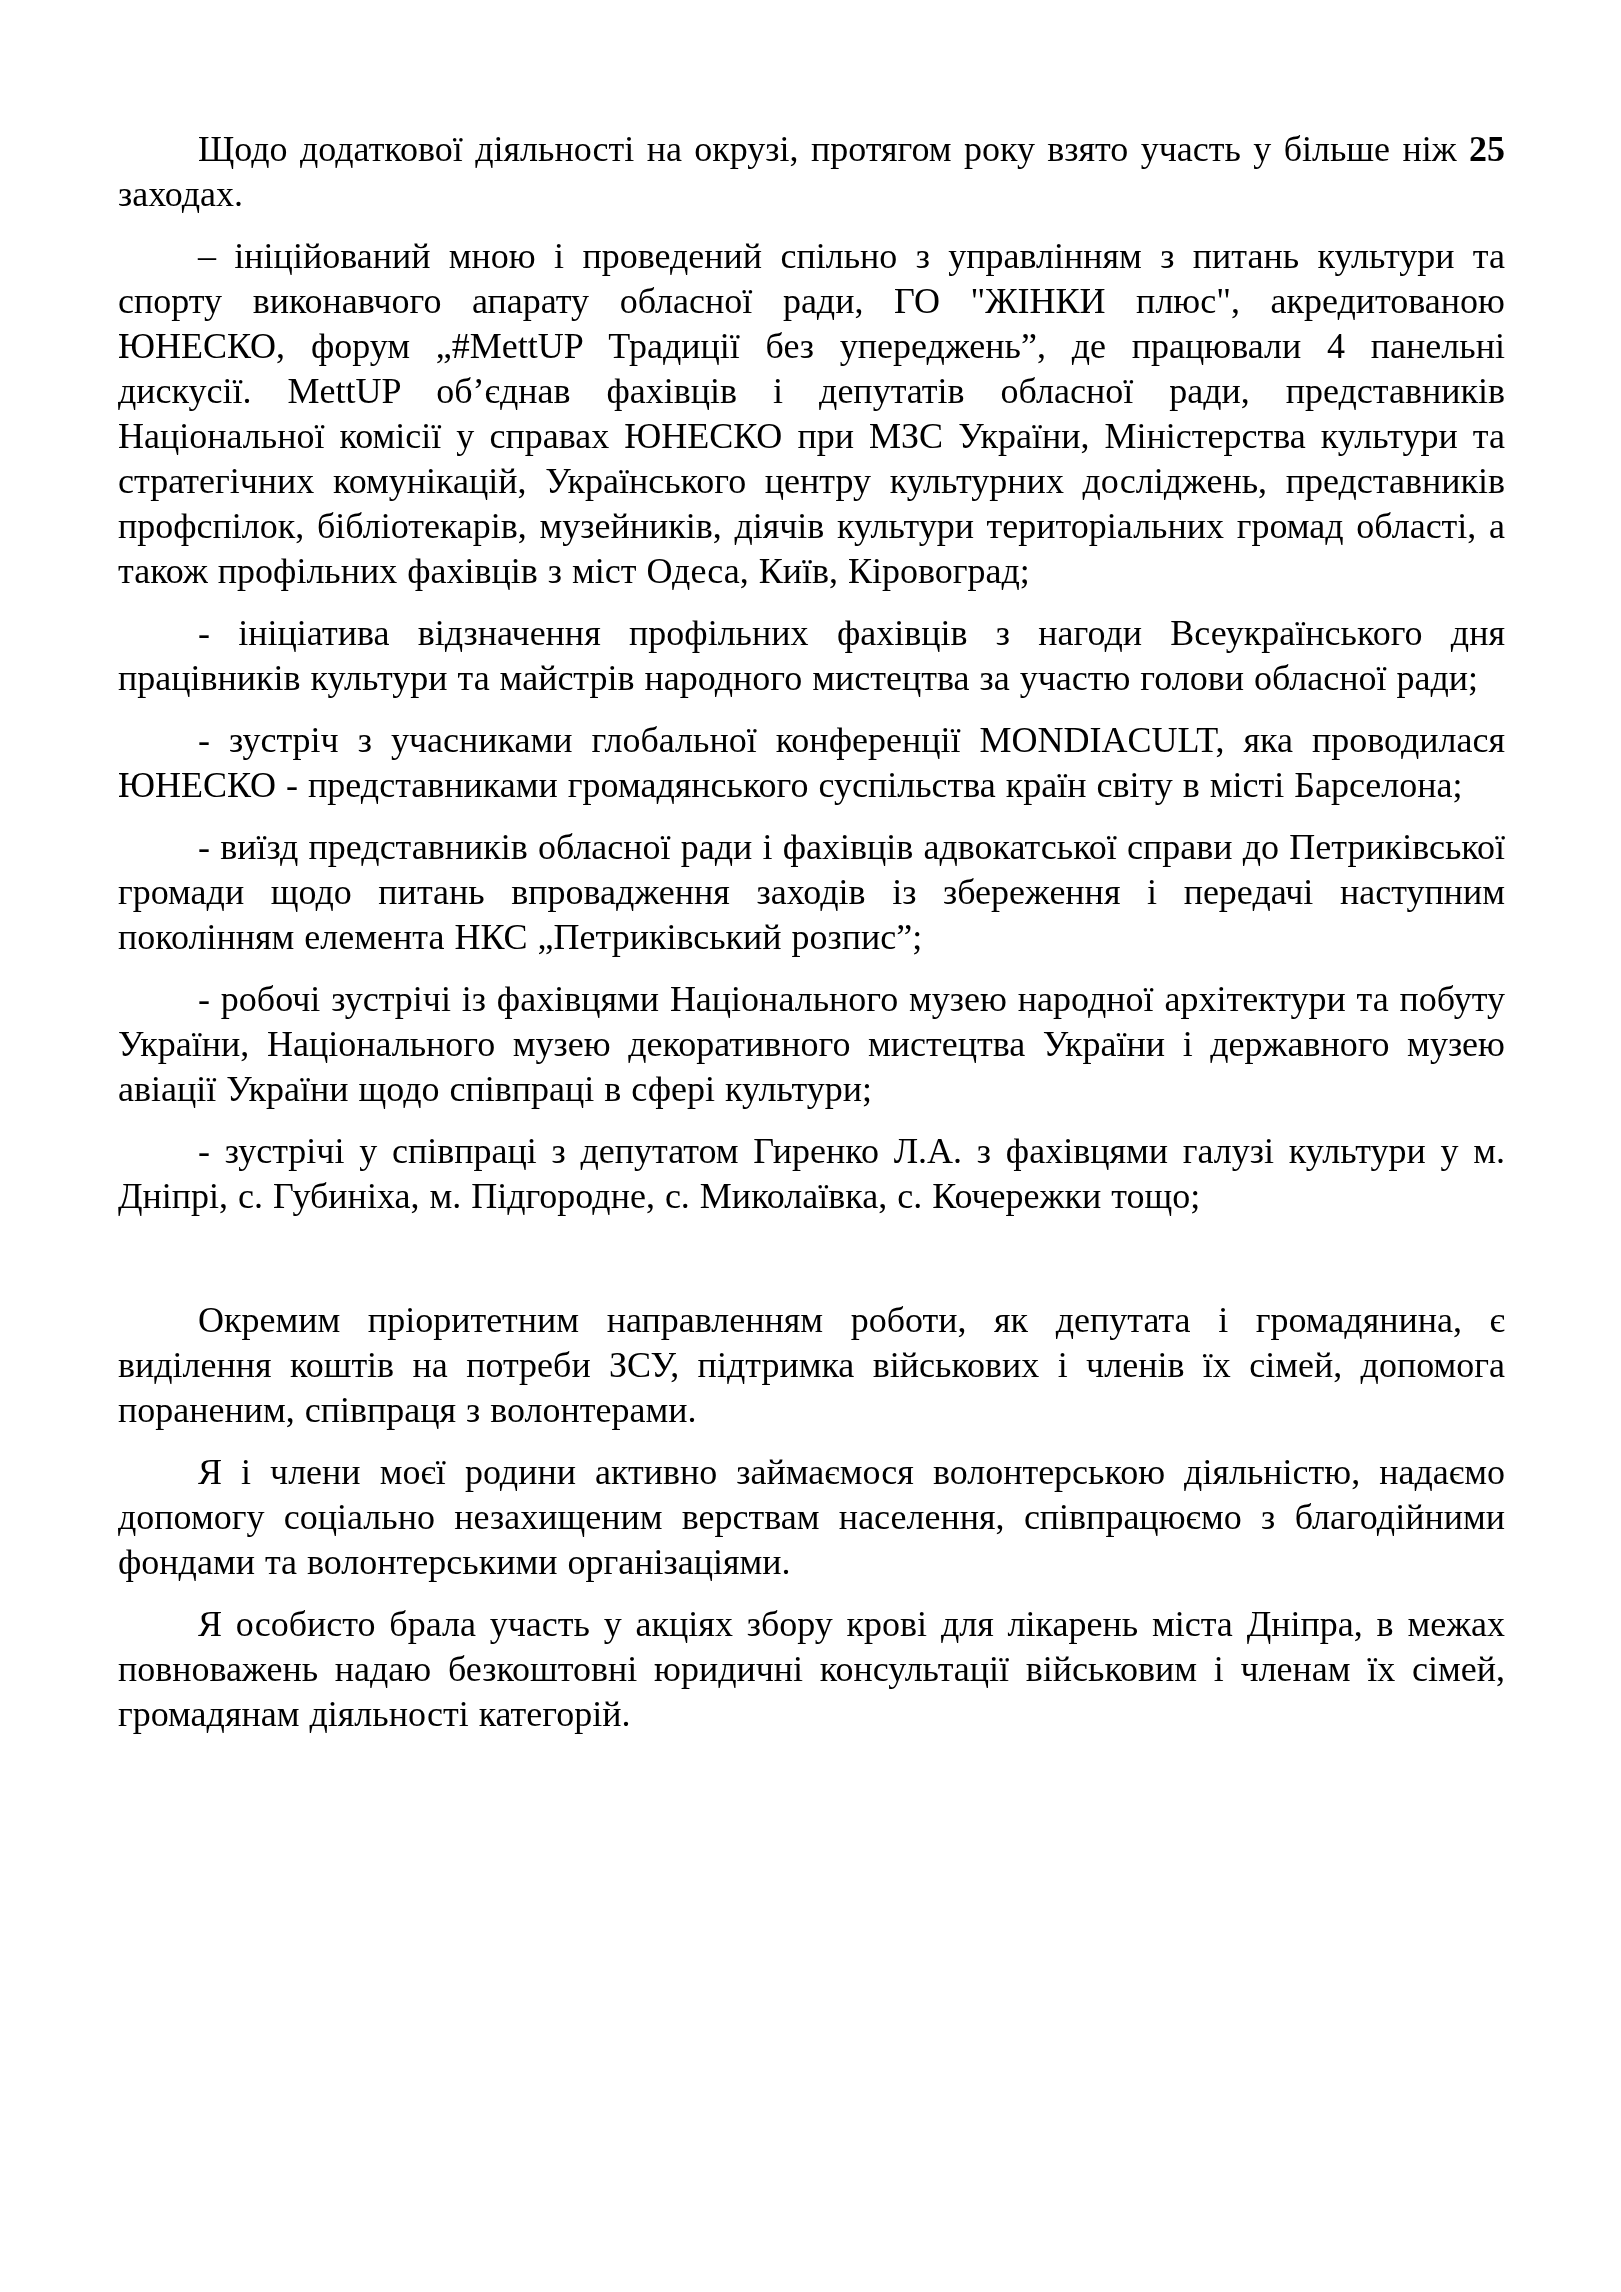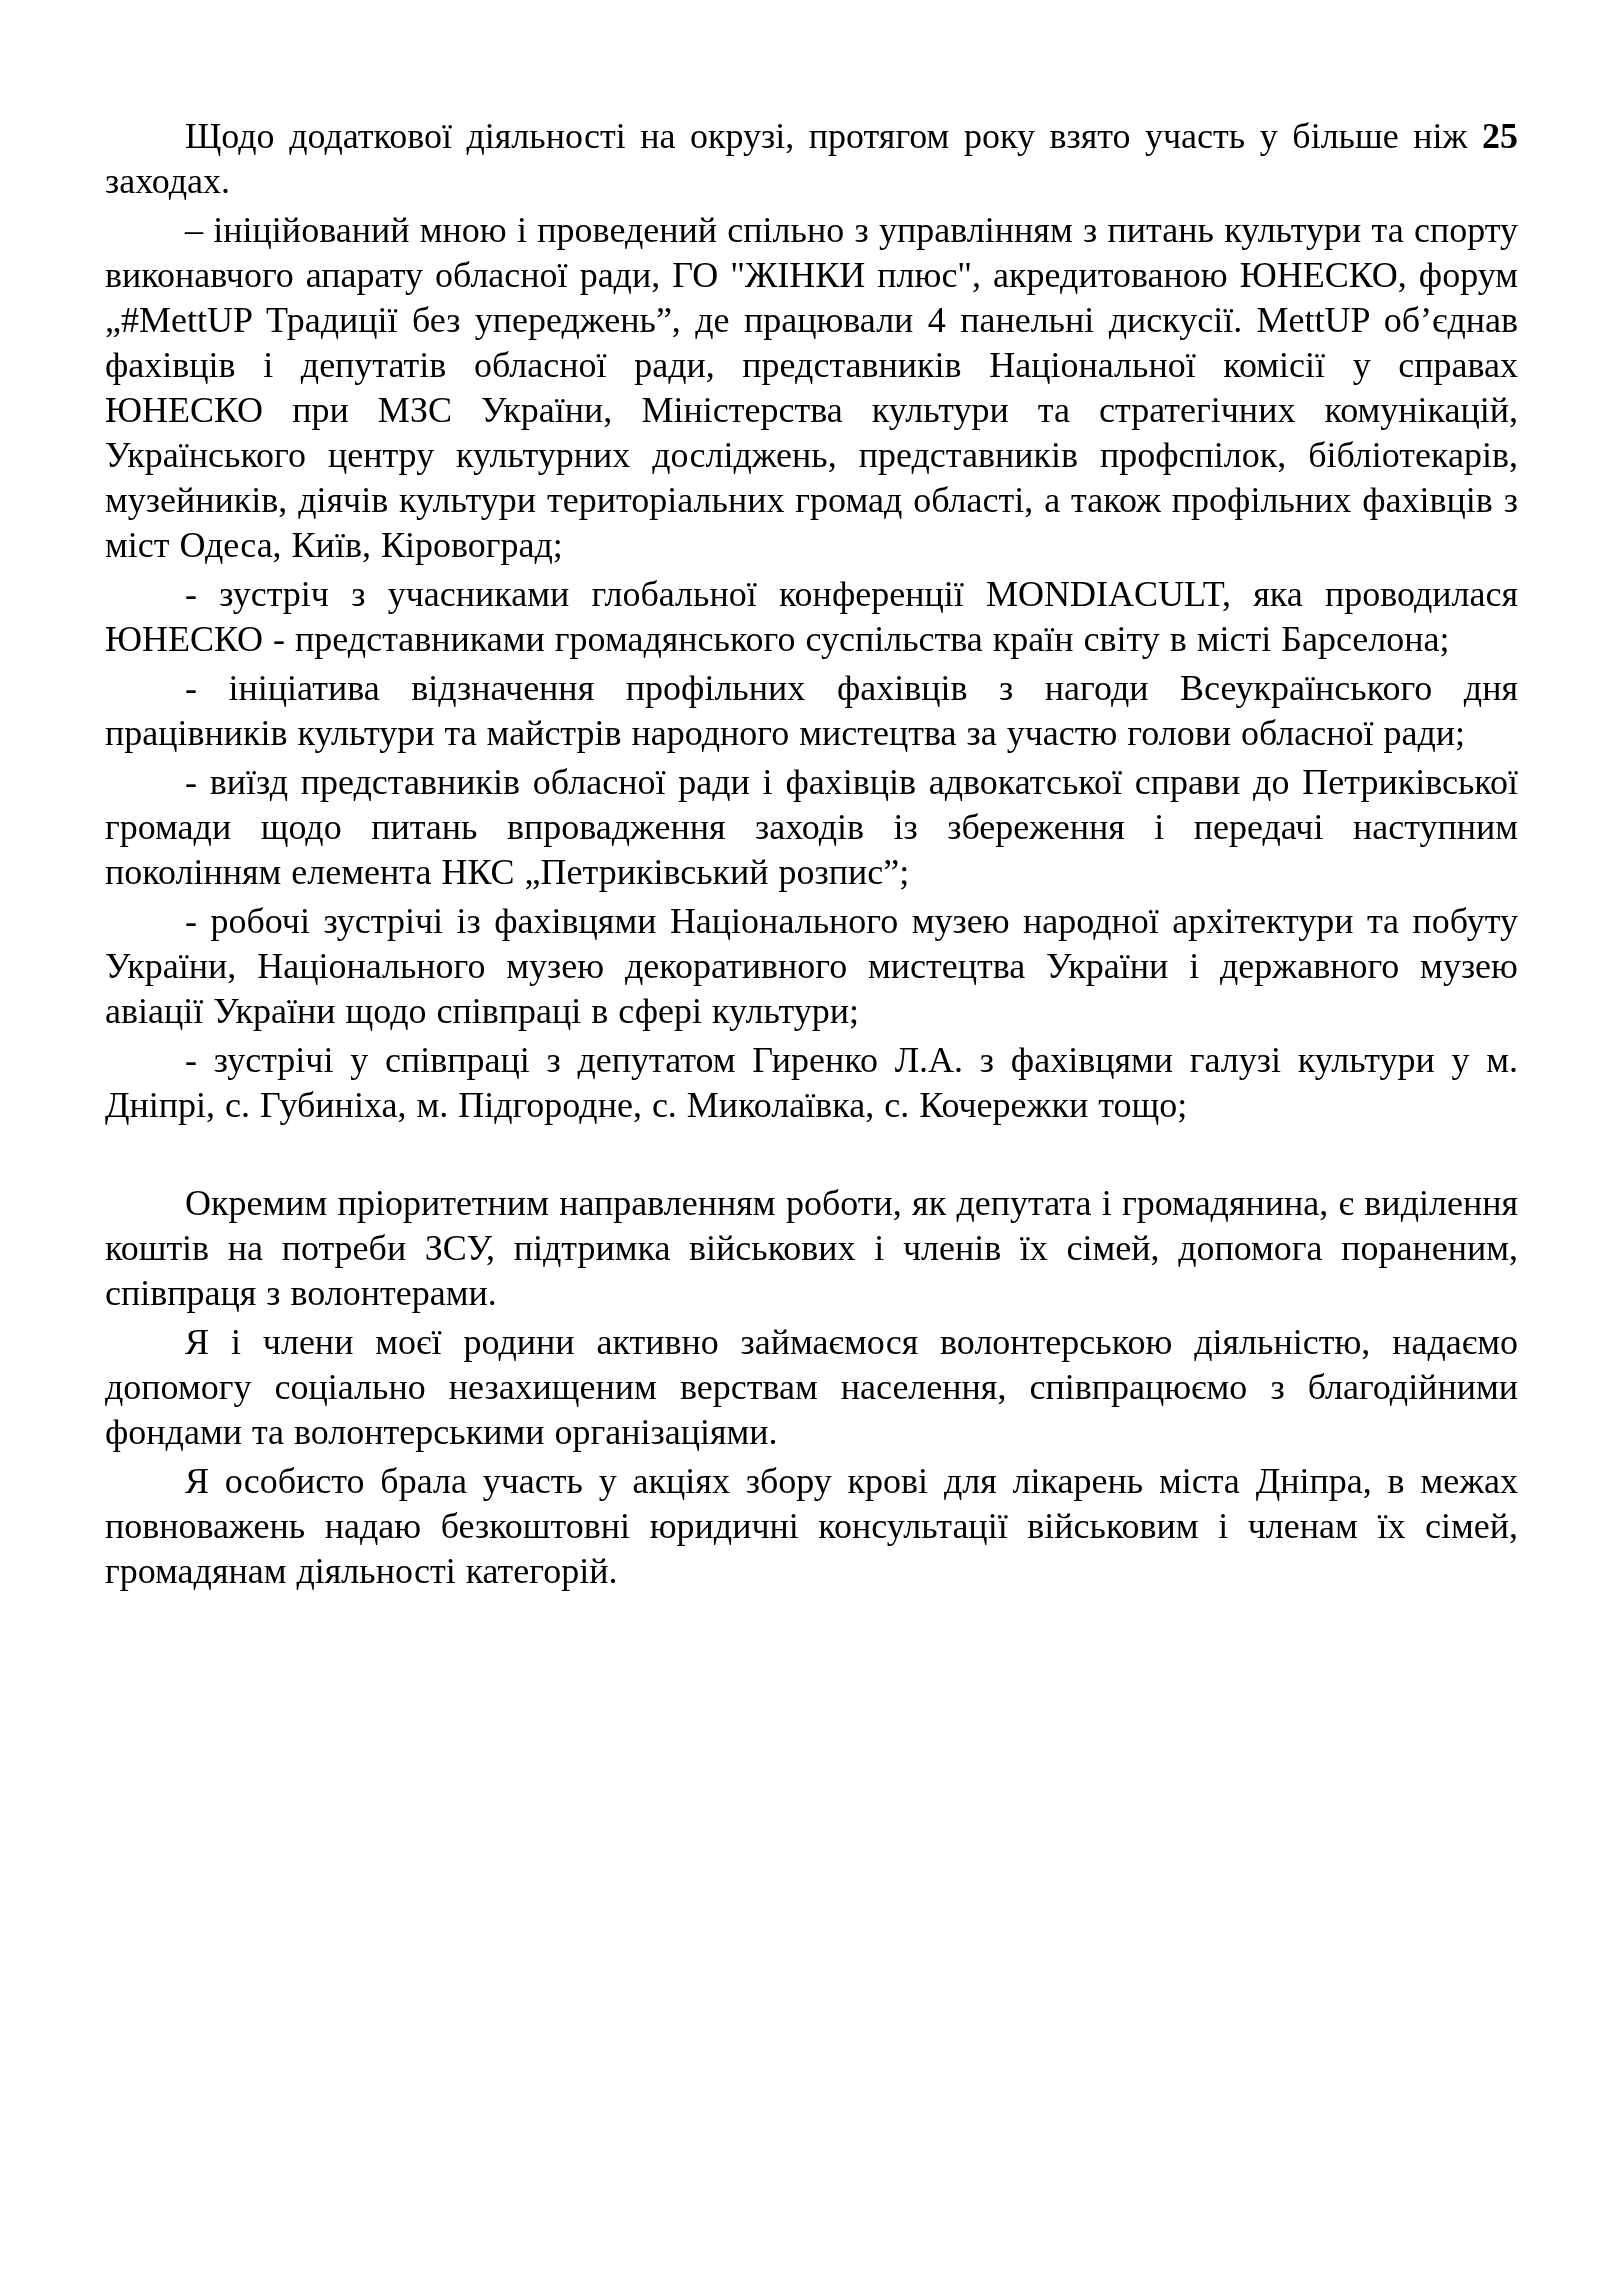--- a/index.html
+++ b/index.html
@@ -15,43 +15,43 @@
     background: #ffffff;
     box-sizing: border-box;
     padding: 110px 99px 0 101px;
     font-family: "Liberation Serif", "DejaVu Serif", serif;
     font-size: 36px;
     line-height: 45px;
     color: #000000;
     overflow: hidden;
   }
   .para {
-    margin: 4px;
+    margin: 17px;
     text-align: justify;
     text-indent: 80px;
     word-spacing: 1px;
   }
   .para b { font-weight: bold; }
   .blank-line {
     height: 45px;
   }
 </style>
 </head>
 <body>
 
 <div class="page">
 
   <p class="para"><span>Щодо додаткової діяльності на окрузі, протягом року взято участь у більше ніж </span><b>25</b><span> заходах.</span></p>
 
 
   <p class="para"><span>– ініційований мною і проведений спільно з управлінням з питань культури та спорту виконавчого апарату обласної ради, ГО "ЖІНКИ плюс", акредитованою ЮНЕСКО, форум „#MettUP Традиції без упереджень”, де працювали 4 панельні дискусії. MettUP об’єднав фахівців і депутатів обласної ради, представників Національної комісії у справах ЮНЕСКО при МЗС України, Міністерства культури та стратегічних комунікацій, Українського центру культурних досліджень, представників профспілок, бібліотекарів, музейників, діячів культури територіальних громад області, а також профільних фахівців з міст Одеса, Київ, Кіровоград;</span></p>
 
+  <p class="para"><span>- ініціатива відзначення профільних фахівців з нагоди Всеукраїнського дня працівників культури та майстрів народного мистецтва за участю голови обласної ради;</span></p>
+
   <p class="para"><span>- зустріч з учасниками глобальної конференції MONDIACULT, яка проводилася ЮНЕСКО - представниками громадянського суспільства країн світу в місті Барселона;</span></p>
-
-  <p class="para"><span>- ініціатива відзначення профільних фахівців з нагоди Всеукраїнського дня працівників культури та майстрів народного мистецтва за участю голови обласної ради;</span></p>
 
   <p class="para"><span>- виїзд представників обласної ради і фахівців адвокатської справи до Петриківської громади щодо питань впровадження заходів із збереження і передачі наступним поколінням елемента НКС „Петриківський розпис”;</span></p>
 
   <p class="para"><span>- робочі зустрічі із фахівцями Національного музею народної архітектури та побуту України, Національного музею декоративного мистецтва України і державного музею авіації України щодо співпраці в сфері культури;</span></p>
 
 
   <p class="para"><span>- зустрічі у співпраці з депутатом Гиренко Л.А. з фахівцями галузі культури у м. Дніпрі, с. Губиніха, м. Підгородне, с. Миколаївка, с. Кочережки тощо;</span></p>
 
 
   <div class="blank-line"></div>

